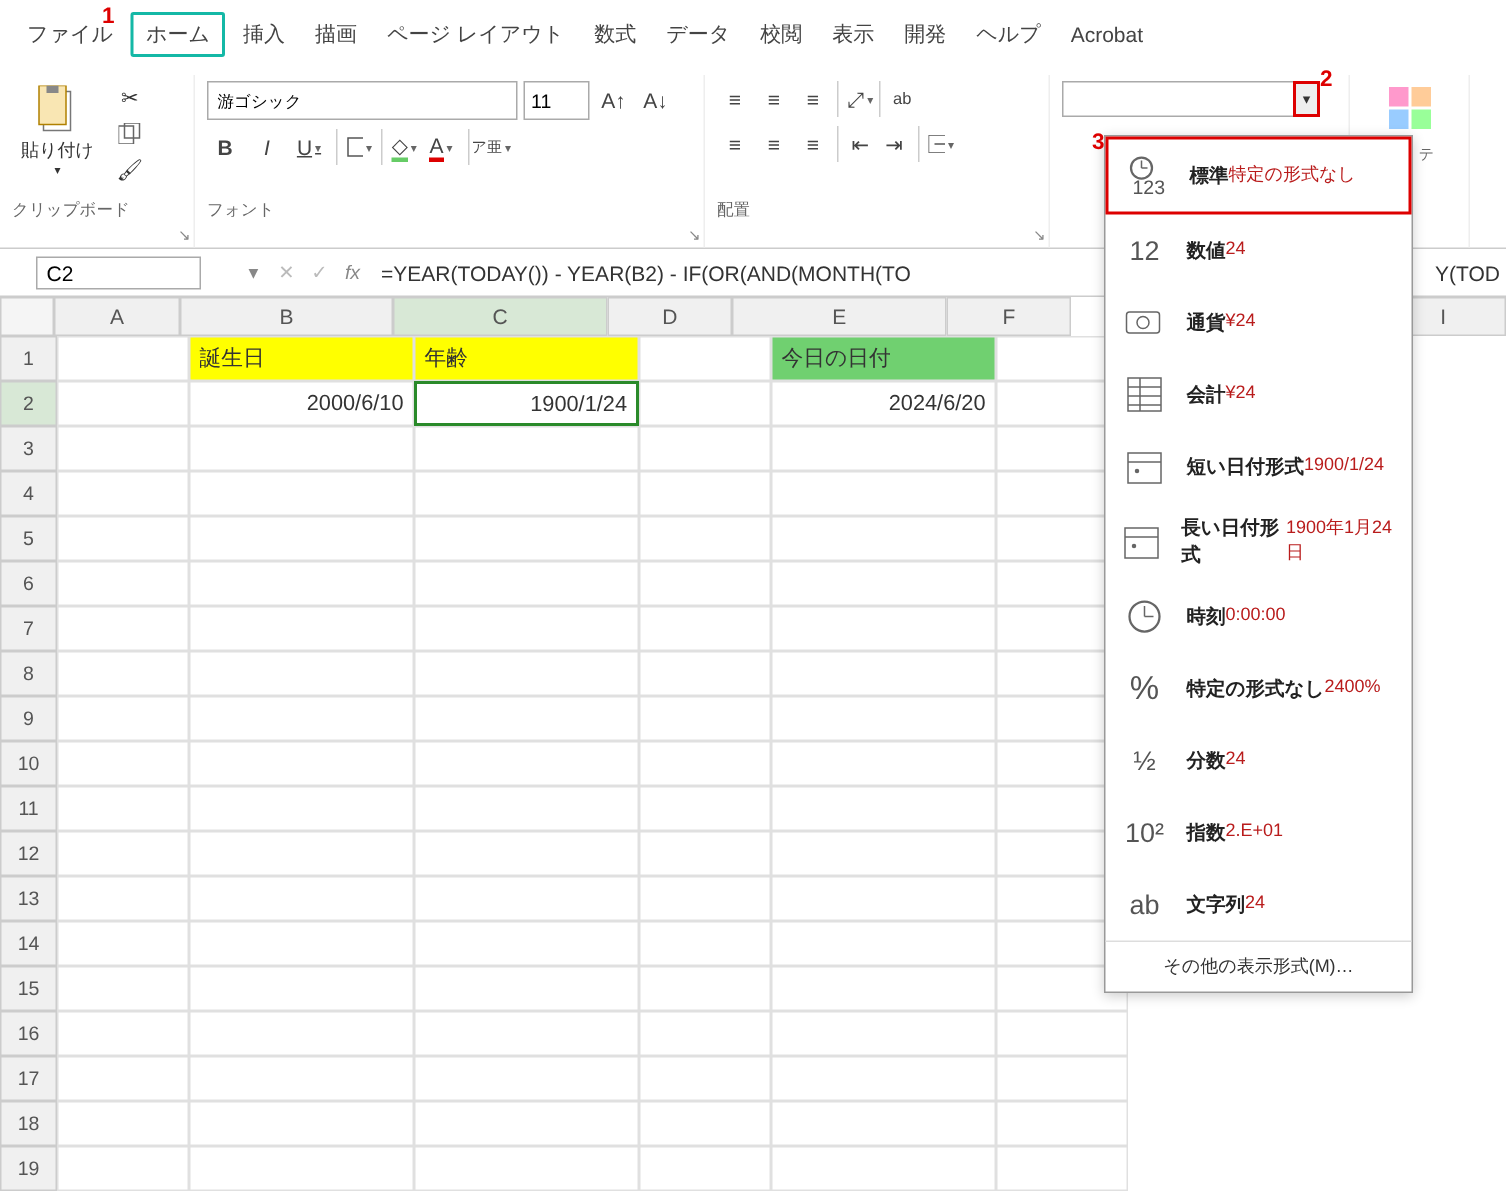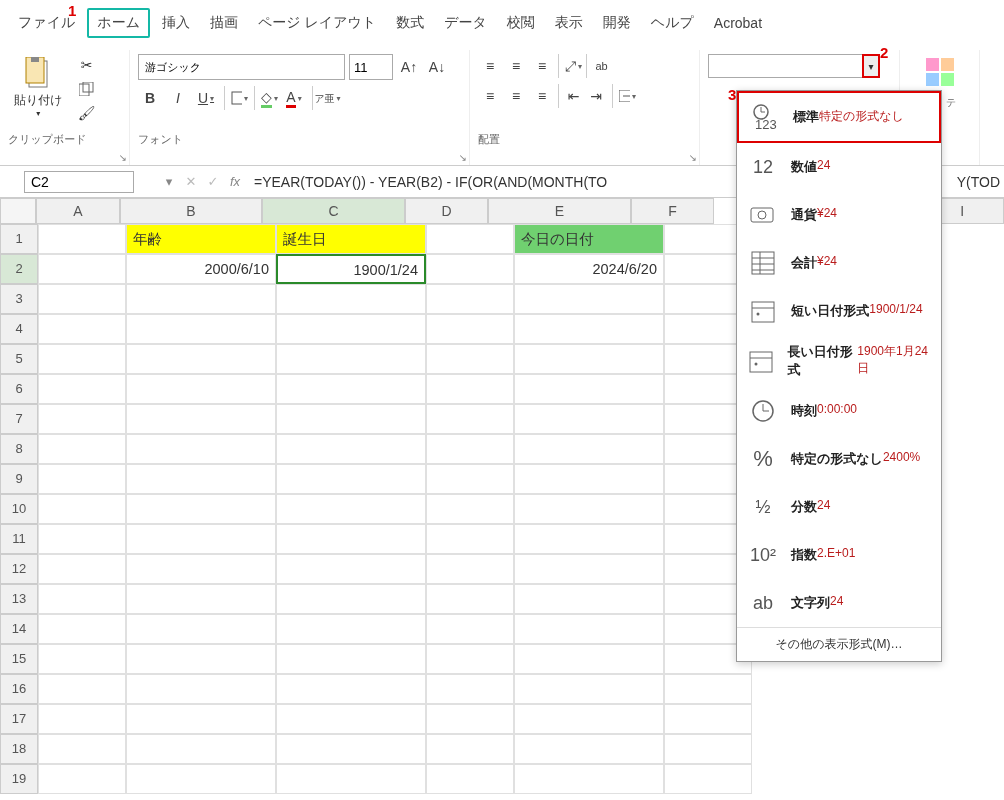--- a/index.html
+++ b/index.html
@@ -356,22 +356,22 @@
     <div class="col-h wC selected">C</div>
     <div class="col-h wD">D</div>
     <div class="col-h wE">E</div>
     <div class="col-h wF">F</div>
     <div class="col-h wI" style="margin-left:206px;">I</div>
   </div>
 
   <div class="row">
     <div class="row-h">1</div>
     <div class="cell wA"></div>
+    <div class="cell wB yellow">誕生日</div>
     <div class="cell wC yellow">年齢</div>
-    <div class="cell wB yellow">誕生日</div>
     <div class="cell wD"></div>
     <div class="cell wE green">今日の日付</div>
     <div class="cell wF"></div>
   </div>
   <div class="row">
     <div class="row-h selected">2</div>
     <div class="cell wA"></div>
     <div class="cell wB right">2000/6/10</div>
     <div class="cell wC right selected">1900/1/24</div>
     <div class="cell wD"></div>

